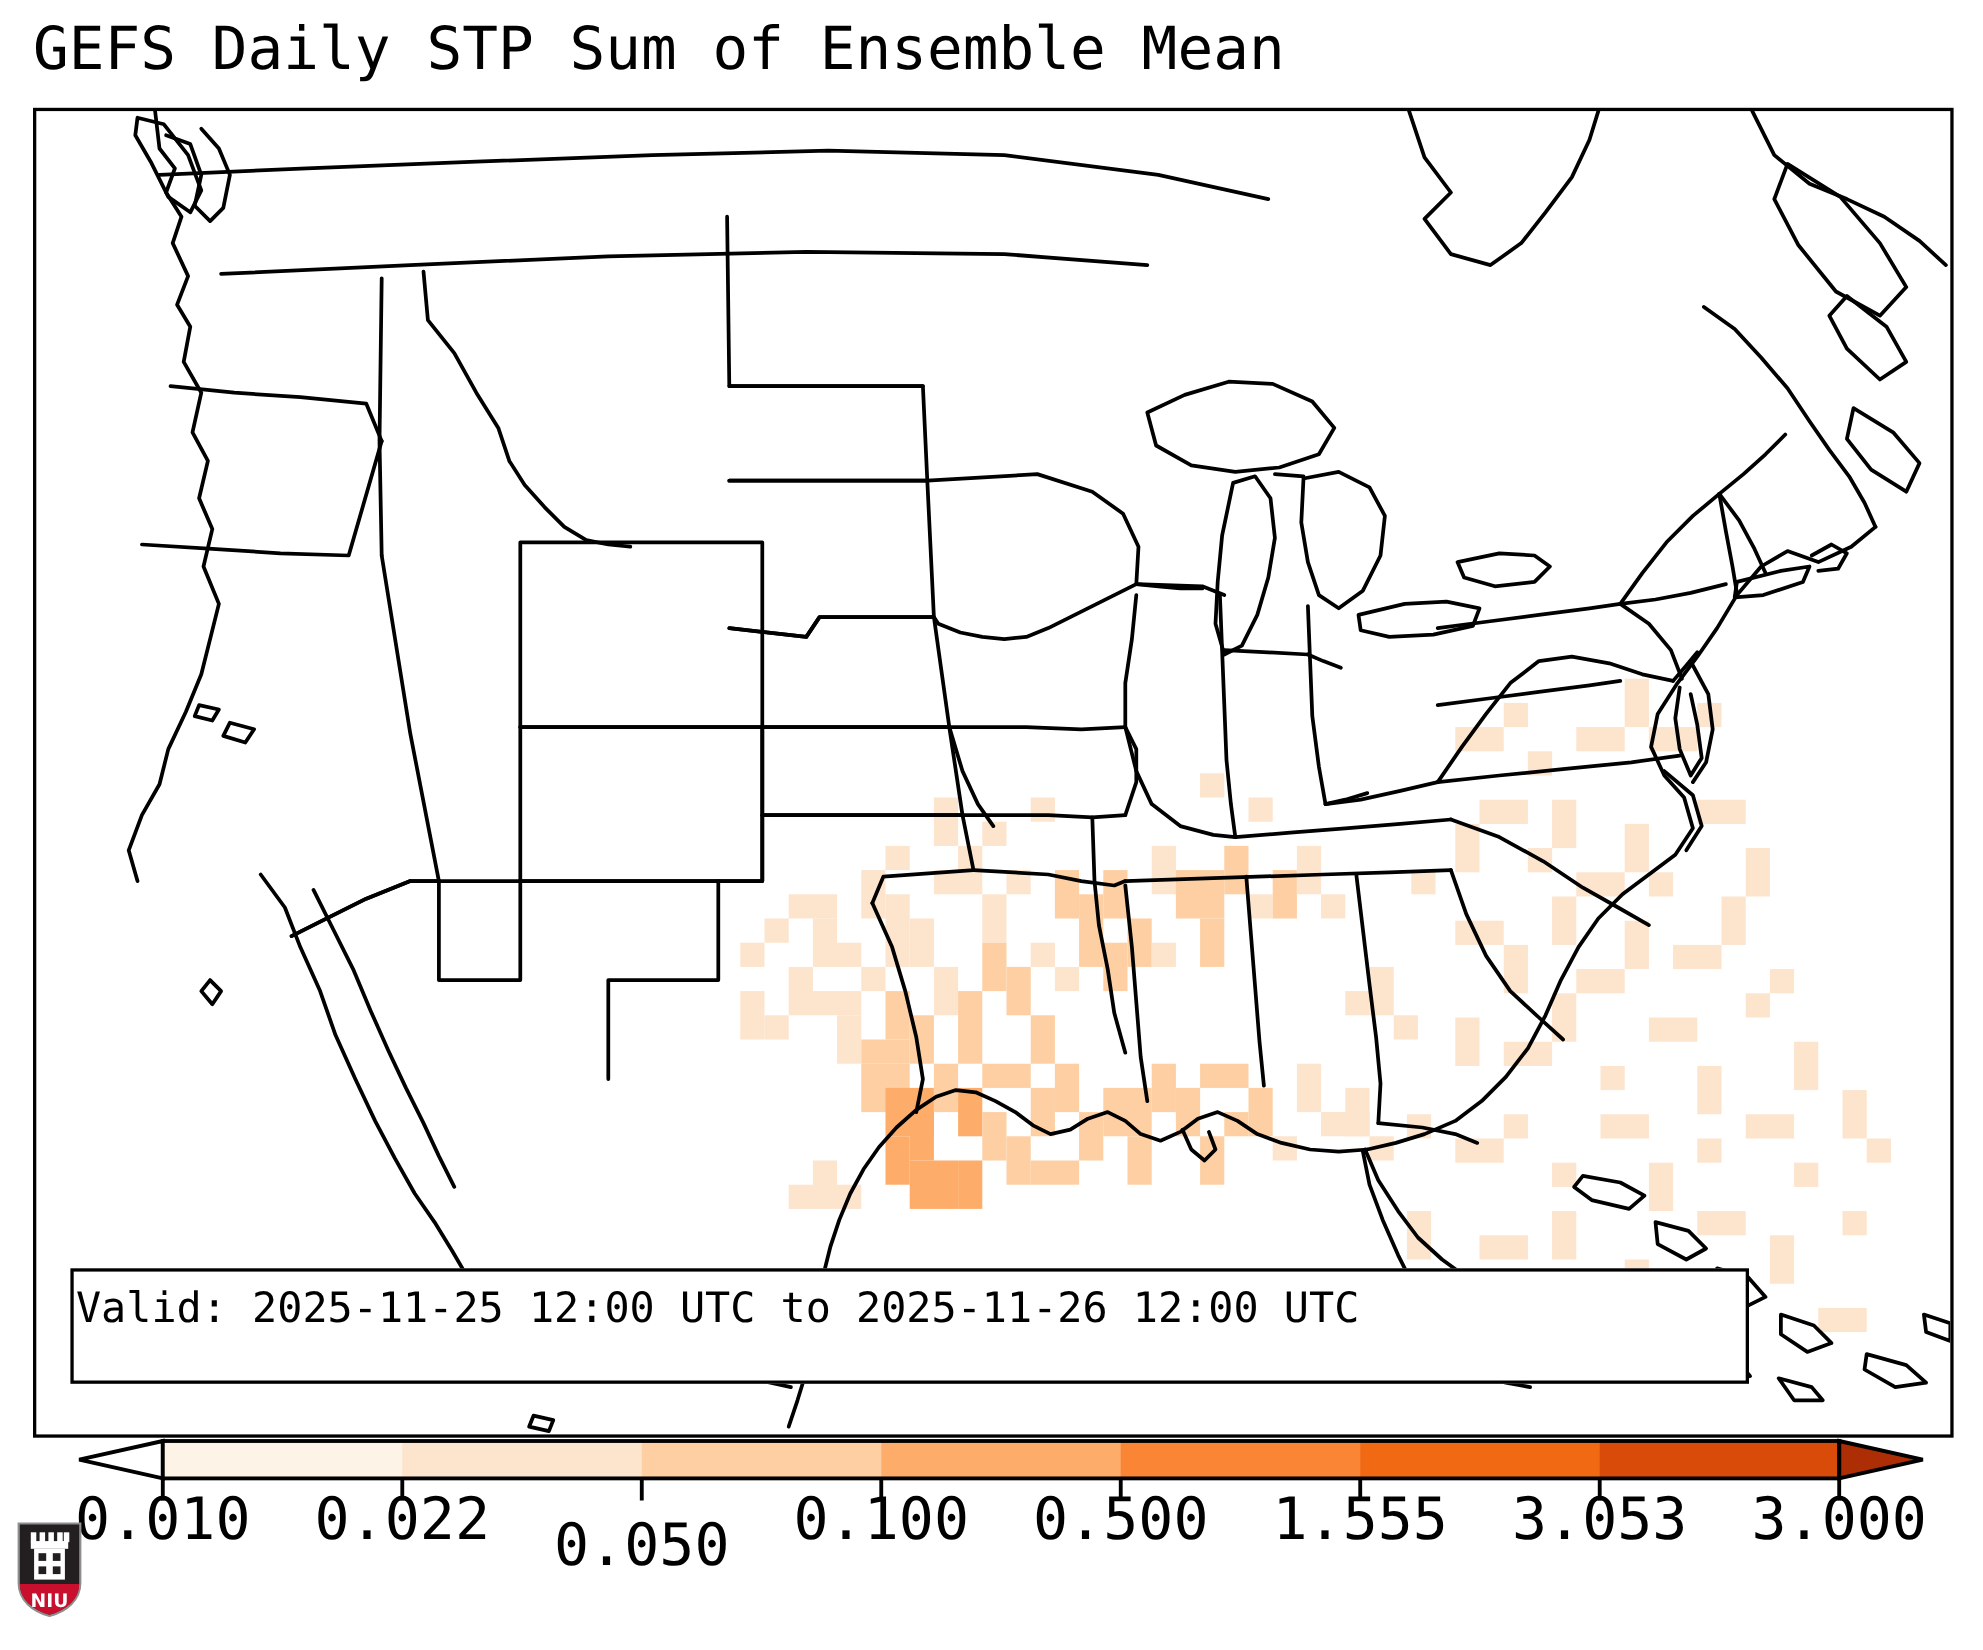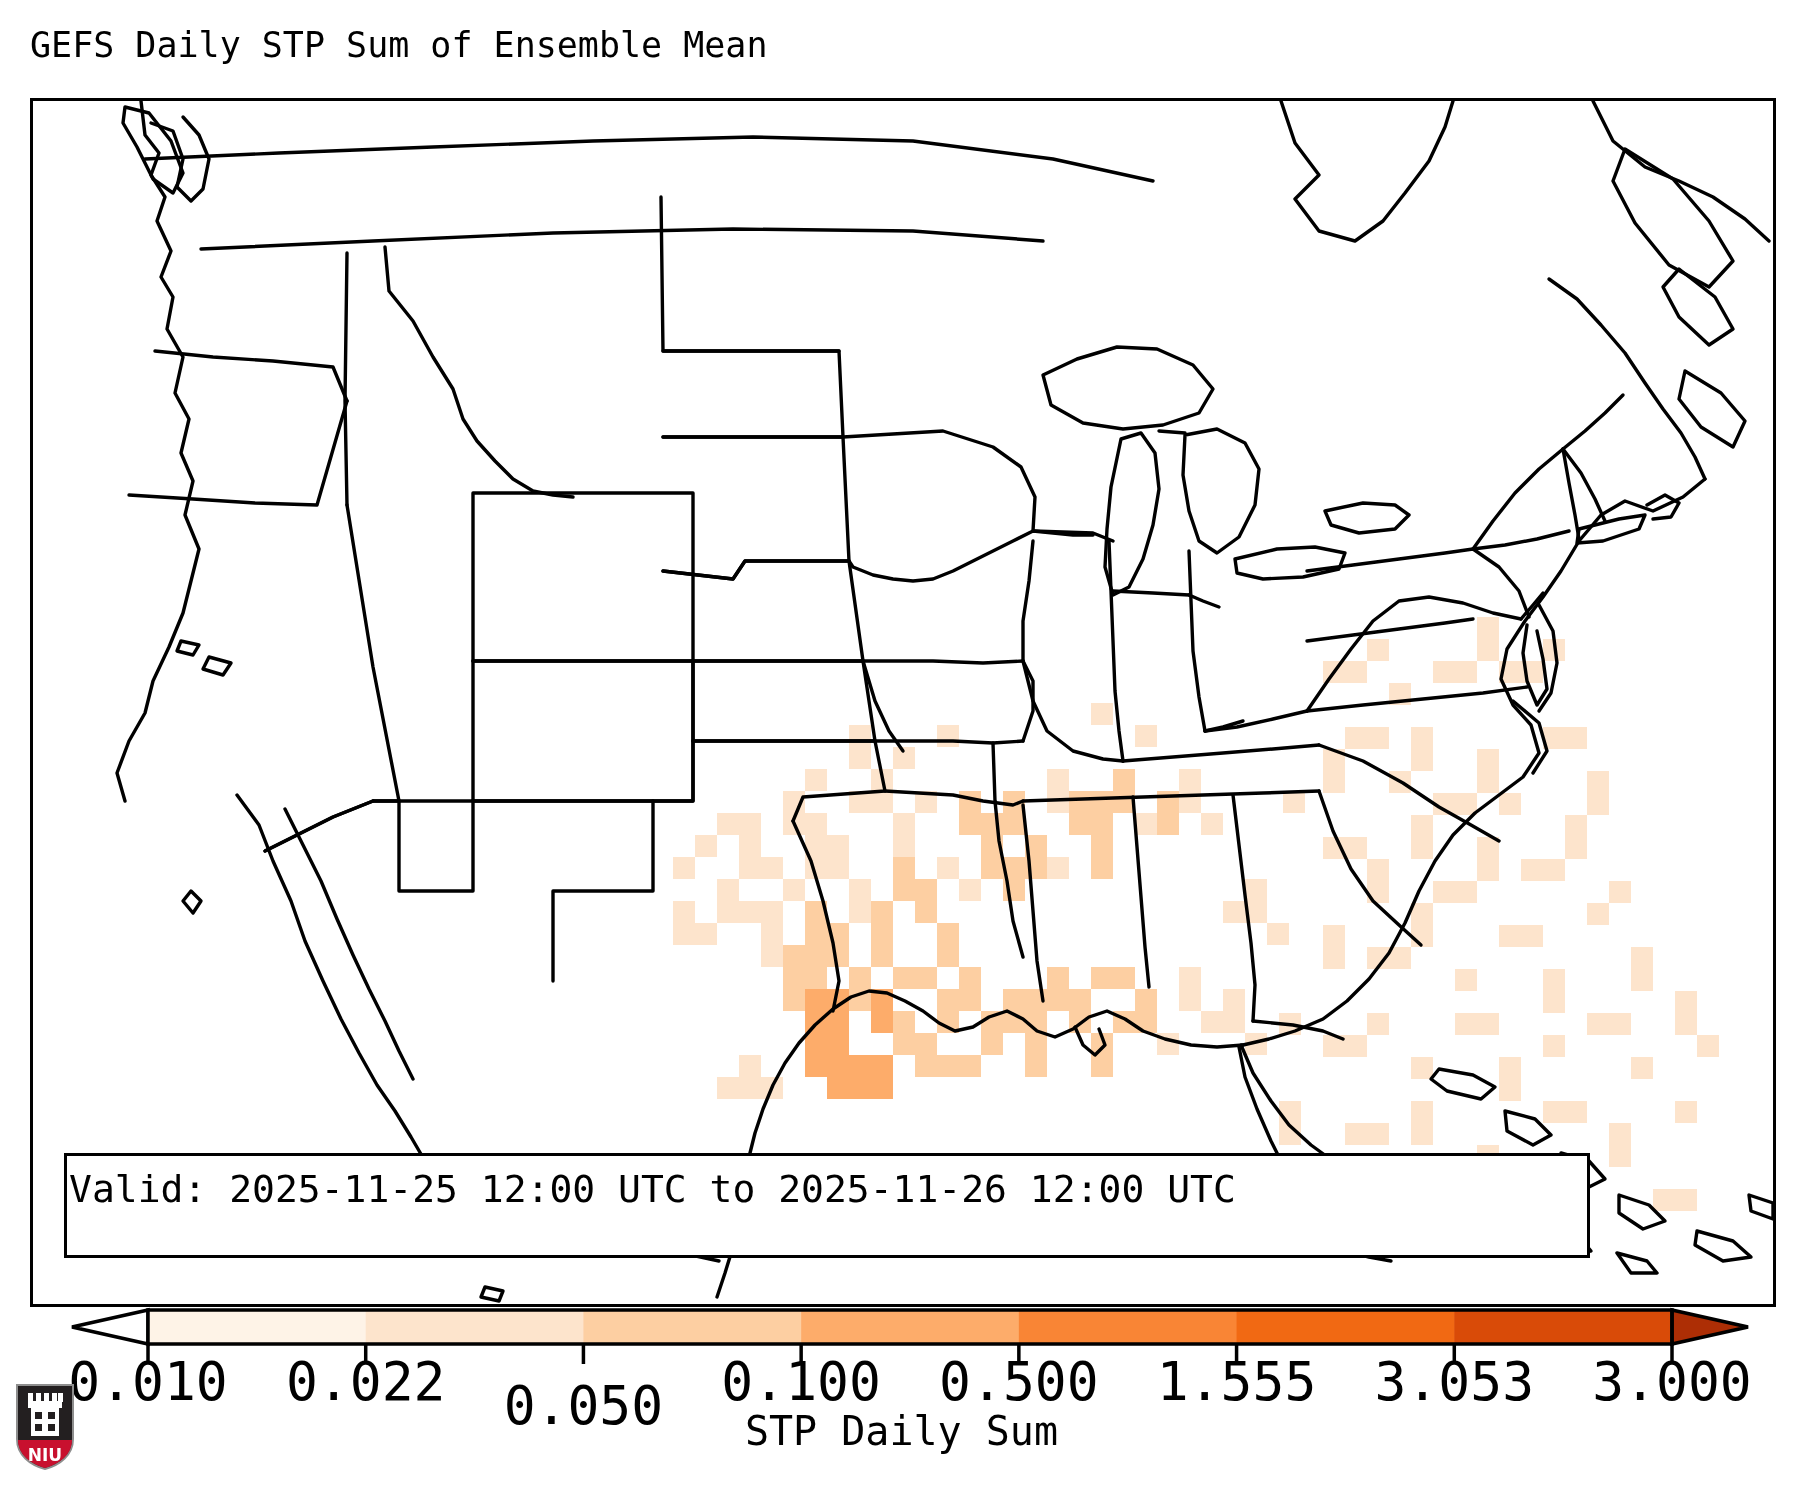--- a/index.html
+++ b/index.html
@@ -1,20 +1,20 @@
 <!DOCTYPE html>
 <html><head>
 <meta charset="utf-8">
 <style>
   html,body{margin:0;padding:0;background:#ffffff;}
   body{width:1803px;height:1500px;position:relative;overflow:hidden;
        font-family:"DejaVu Sans Mono","Liberation Mono",monospace;color:#000;}
   #stage{position:absolute;left:0;top:0;width:1803px;height:1500px;}
 
-  #title{position:absolute;left:30px;top:16px;font-size:35px;line-height:58px;
+  #title{position:absolute;left:30px;top:16px;font-size:54px;line-height:58px;
          letter-spacing:0px;white-space:nowrap;color:#000;}
 
   #map-frame{position:absolute;left:30px;top:98px;width:1746px;height:1209px;
              border:3px solid #000;box-sizing:border-box;background:#fff;overflow:hidden;}
   #map-clip{position:absolute;left:0;top:0;width:1740px;height:1203px;overflow:hidden;}
   #data-layer,#geo-layer{position:absolute;left:0;top:0;width:1740px;height:1203px;}
   #geo-layer{pointer-events:none;}
 
   #infobox{position:absolute;left:31px;top:1052px;width:1526px;height:105px;
            border:3px solid #000;background:#fff;box-sizing:border-box;
@@ -327,21 +327,20 @@
     <div id="cbar-ticklabels">
         <div class="cb-tick-label" style="left: 148px;">0.010</div>
         <div class="cb-tick-label" style="left: 365.714px;">0.022</div>
         <div class="cb-tick-label" style="left: 583.429px; margin-top: 24px;">0.050</div>
         <div class="cb-tick-label" style="left: 801.143px;">0.100</div>
         <div class="cb-tick-label" style="left: 1018.86px;">0.500</div>
         <div class="cb-tick-label" style="left: 1236.57px;">1.555</div>
         <div class="cb-tick-label" style="left: 1454.29px;">3.053</div>
         <div class="cb-tick-label" style="left: 1672px; text-align: center;">3.000</div>
       </div>
-    <div id="cbar-axis-label">STP Daily Sum</div>
 
     <svg id="niu-logo" viewBox="0 0 62 90">
       <path d="M3 4 H59 V58 C59 74 46 84 31 88 C16 84 3 74 3 58 Z" fill="#231f20" stroke="#8e8e8e" stroke-width="2"></path>
       <path d="M4 59 H58 C58 74 45 83 31 87 C17 83 4 74 4 59 Z" fill="#c8102e"></path>
       <g fill="#ffffff">
         <rect x="14" y="20" width="34" height="7"></rect>
         <rect x="14" y="12" width="5" height="9"></rect>
         <rect x="22" y="12" width="5" height="9"></rect>
         <rect x="30" y="12" width="5" height="9"></rect>
         <rect x="38" y="12" width="5" height="9"></rect>

